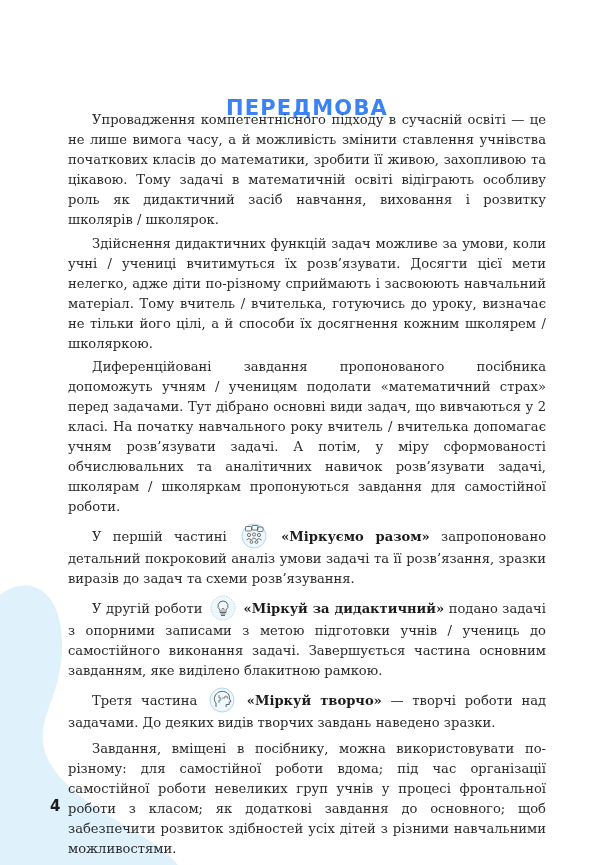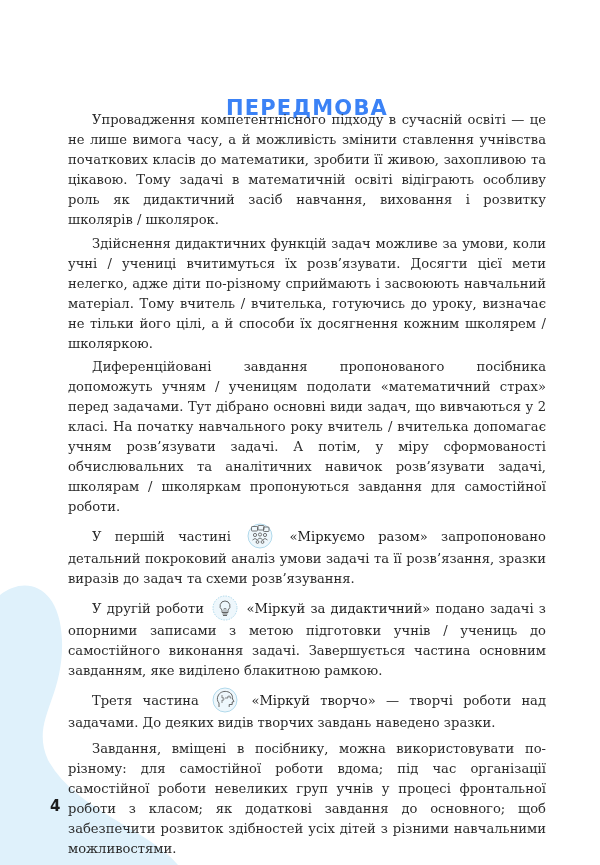--- a/index.html
+++ b/index.html
@@ -66,21 +66,21 @@
       height: 26px;
       vertical-align: -8px;
       margin: 0 3px;
     }
     .inline-icon svg {
       width: 26px;
       height: 26px;
       display: block;
     }
     b.section-name {
-      font-weight: normal;
+      font-weight: bold;
       color: #1c1c1c;
     }
     .page-number {
       position: absolute;
       left: 50px;
       top: 797px;
       font-family: "DejaVu Sans", "Liberation Sans", sans-serif;
       font-weight: bold;
       font-size: 15px;
       color: #1c1c1c;

